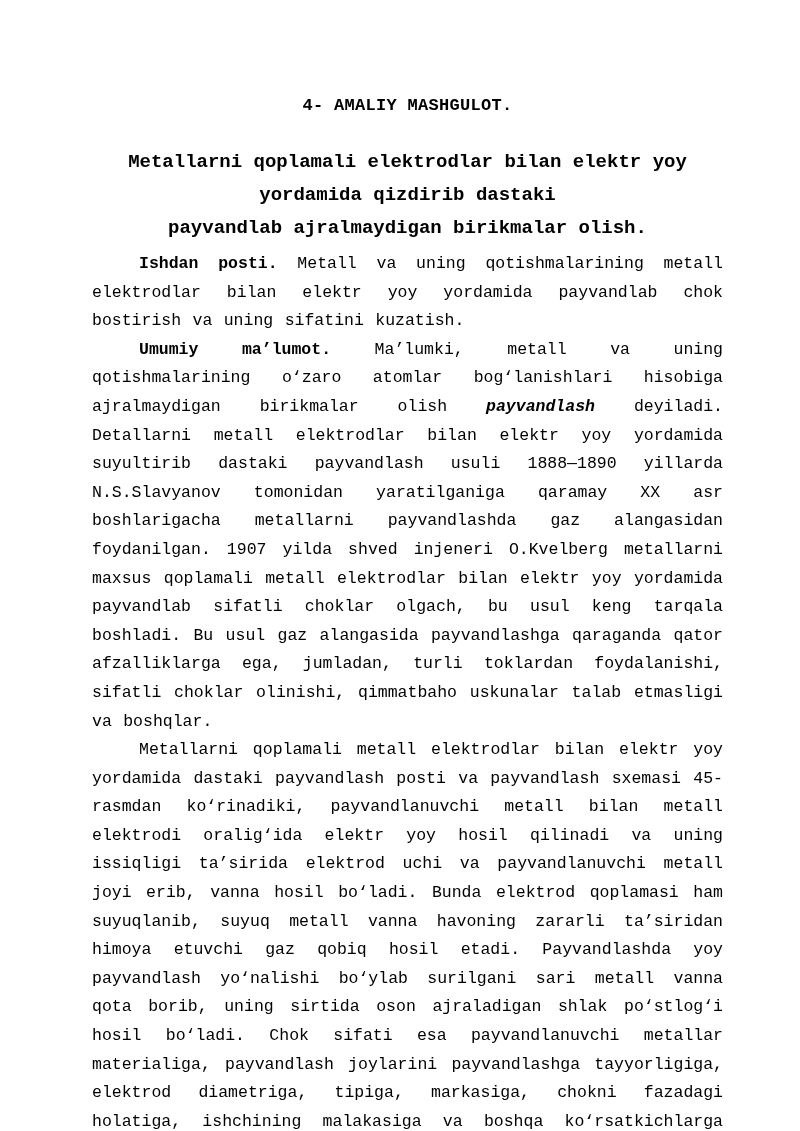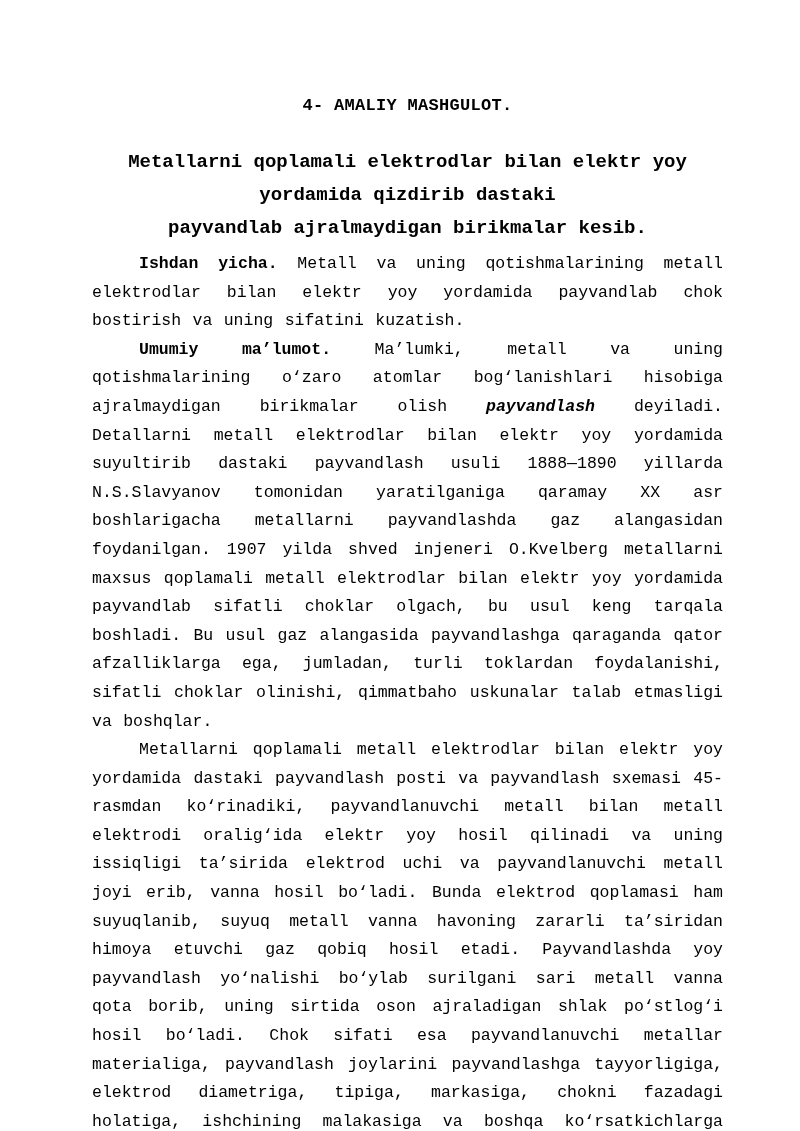--- a/index.html
+++ b/index.html
@@ -46,26 +46,26 @@
 </head>
 <body>
 
 <div class="page">
   <div class="content">
 
     <h1 class="doc-title">4- AMALIY MASHGULOT.</h1>
 
     <h2 class="doc-heading">
       <span class="heading-line">Metallarni qoplamali elektrodlar bilan elektr yoy yordamida qizdirib dastaki</span>
-      <span class="heading-line">payvandlab ajralmaydigan birikmalar kesib.</span>
+      <span class="heading-line">payvandlab ajralmaydigan birikmalar olish.</span>
     </h2>
 
     <div class="body-text">
 
-      <p><b class="seg-bold">Ishdan yicha.</b><span> Metall va uning qotishmalarining metall elektrodlar bilan elektr yoy yordamida payvandlab chok bostirish va uning sifatini kuzatish.</span></p>
+      <p><b class="seg-bold">Ishdan posti.</b><span> Metall va uning qotishmalarining metall elektrodlar bilan elektr yoy yordamida payvandlab chok bostirish va uning sifatini kuzatish.</span></p>
 
       <p><b class="seg-bold">Umumiy ma’lumot.</b><span> Ma’lumki, metall va uning qotishmalarining o‘zaro atomlar bog‘lanishlari hisobiga ajralmaydigan birikmalar olish </span><b class="seg-bold-italic">payvandlash</b><span> deyiladi. Detallarni metall elektrodlar bilan elektr yoy yordamida suyultirib dastaki payvandlash usuli 1888—1890 yillarda N.S.Slavyanov tomonidan yaratilganiga qaramay XX asr boshlarigacha metallarni payvandlashda gaz alangasidan foydanilgan. 1907 yilda shved injeneri O.Kvelberg metallarni maxsus qoplamali metall elektrodlar bilan elektr yoy yordamida payvandlab sifatli choklar olgach, bu usul keng tarqala boshladi. Bu usul gaz alangasida payvandlashga qaraganda qator afzalliklarga ega, jumladan, turli toklardan foydalanishi, sifatli choklar olinishi, qimmatbaho uskunalar talab etmasligi va boshqlar.</span></p>
 
       <p><span>Metallarni qoplamali metall elektrodlar bilan elektr yoy yordamida dastaki payvandlash posti va payvandlash sxemasi 45- rasmdan ko‘rinadiki, payvandlanuvchi metall bilan metall elektrodi oralig‘ida elektr yoy hosil qilinadi va uning issiqligi ta’sirida elektrod uchi va payvandlanuvchi metall joyi erib, vanna hosil bo‘ladi. Bunda elektrod qoplamasi ham suyuqlanib, suyuq metall vanna havoning zararli ta’siridan himoya etuvchi gaz qobiq hosil etadi. Payvandlashda yoy payvandlash yo‘nalishi bo‘ylab surilgani sari metall vanna qota borib, uning sirtida oson ajraladigan shlak po‘stlog‘i hosil bo‘ladi. Chok sifati esa payvandlanuvchi metallar materialiga, payvandlash joylarini payvandlashga tayyorligiga, elektrod diametriga, tipiga, markasiga, chokni fazadagi holatiga, ishchining malakasiga va boshqa ko‘rsatkichlarga bog‘liq. Metallarni payvandlashga o‘tishgacha qay ishlar qilinmog‘i zarurligi ustida gap yuritaylik. Ma’lumki, mavjud sharoitda payvandlanuvchi zagotovkalar turli materiallardan bo‘lib, sirtlari zang, moy va bo‘lak iflosliklardan xoli bo‘lmaydi, qalinliklari ham har xil bo‘ladi. Shu boisdan avval payvandlanadigan joylarni oksid pardalardan, moylardan, bo‘yoqlardan va boshqa iflosliklardan tozalanib, turli choklar bostirish uchun payvandlash joylarini qalinliklariga ko‘ra 46-rasmda ko‘rsatilgan tarzda tayyorlangach, payvandlash stoliga o‘rnatiladi. Bunda payvandlanadigan joyni ma’lum burchak bo‘ylab kesib ochilishi ko‘ndalang kesim bo‘yicha to‘laroq chok bostirishni ta’minlaydi. Undan tashqari zagotovkaning qalinligiga, materialiga</span></p>
 
     </div>
   </div>
 </div>
 
 </body></html>

